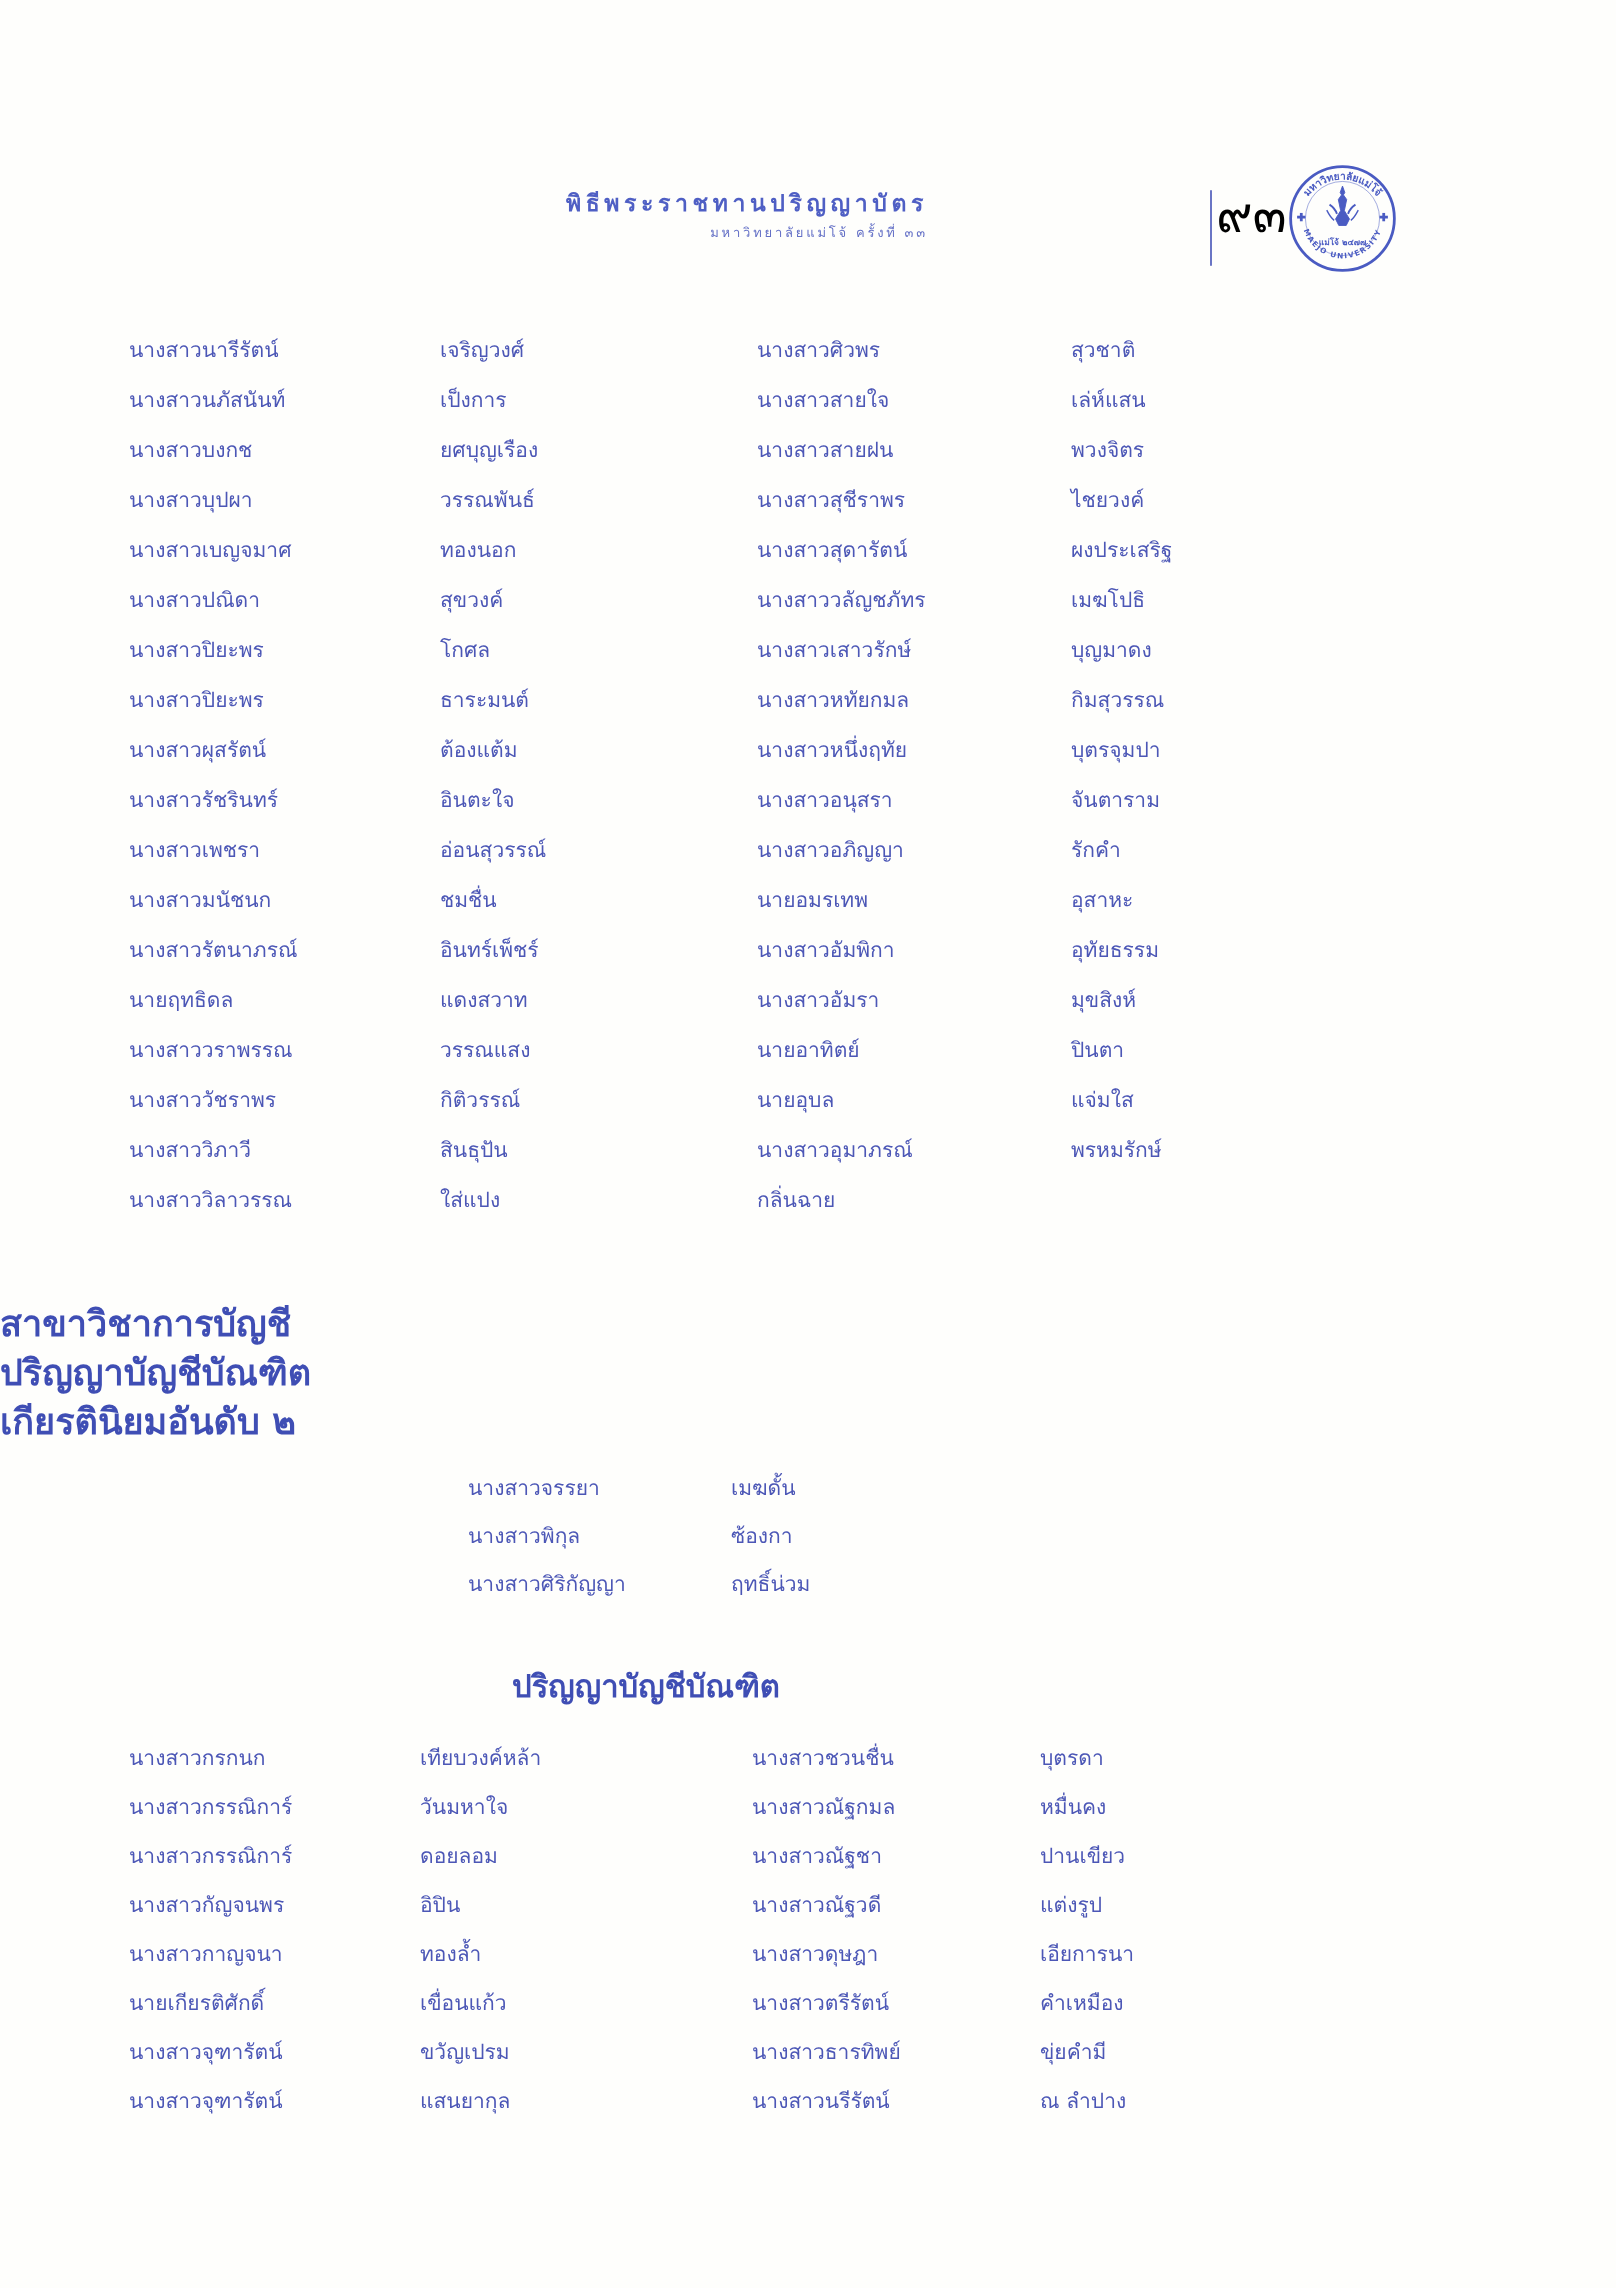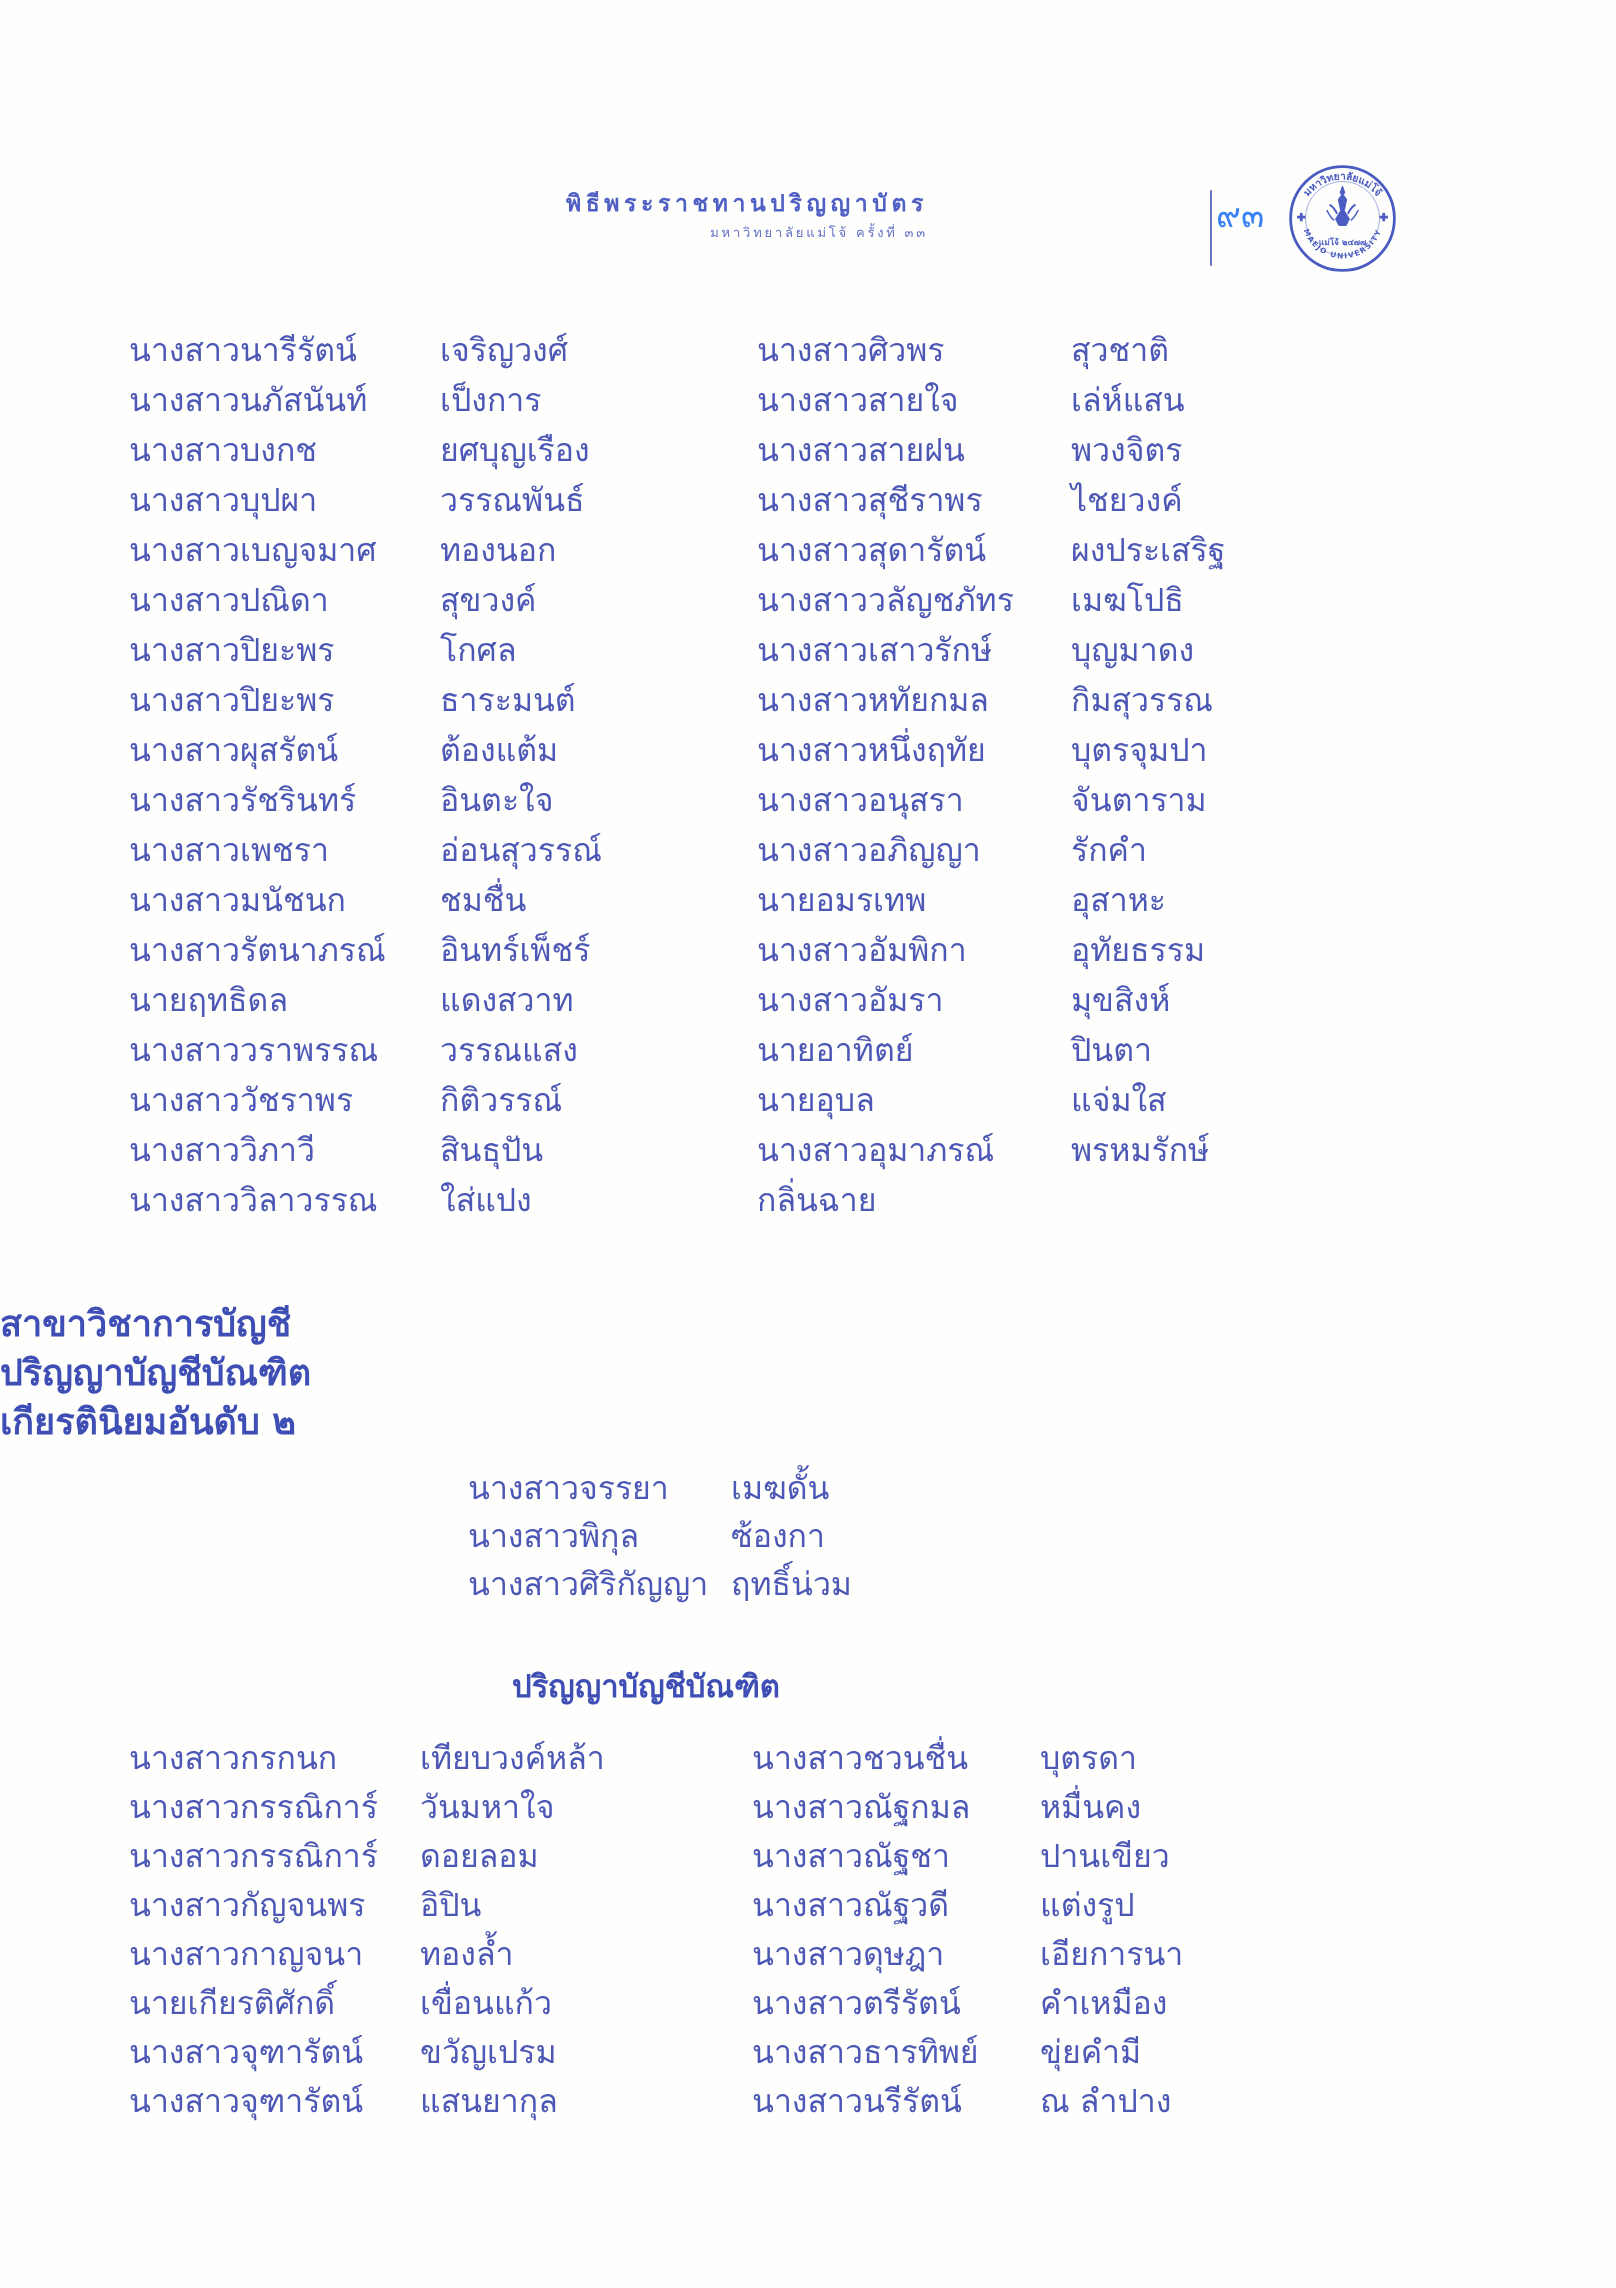--- a/index.html
+++ b/index.html
@@ -24,26 +24,26 @@
   .hdr-line2{
     font-size:13px;letter-spacing:2.8px;
     color:#6470c6;line-height:24px;margin-top:1.8px;
   }
   .hdr-rule{
     position:absolute;left:1210px;top:190px;
     width:1.8px;height:76px;background:#6a75c4;border-radius:0.9px;
   }
   .page-num{
     position:absolute;left:1216px;top:186px;width:68px;
-    font-size:34px;line-height:59px;color:#3b82f6;
+    font-size:50px;line-height:59px;color:#000000;text-align:center;
   }
   .seal{position:absolute;left:1286px;top:162px;width:113px;height:113px;}
 
   
-  .list{position:absolute;font-size:32px;color:#4c57b6;}
+  .list{position:absolute;font-size:21px;color:#4c57b6;}
   .row4{display:grid;height:50px;line-height:50px;white-space:nowrap;}
   .list1{left:129px;top:325px;}
   .list1 .row4{grid-template-columns:311px 317px 314px auto;}
   .list2{left:129px;top:1734px;}
   .list2 .row4{height:49px;line-height:49px;grid-template-columns:291px 332px 288px auto;}
   .honors{left:440px;top:1464px;margin-left:28px;}
   .row2{display:grid;grid-template-columns:263px auto;height:48px;line-height:48px;white-space:nowrap;}
 
   
   .section-a{

